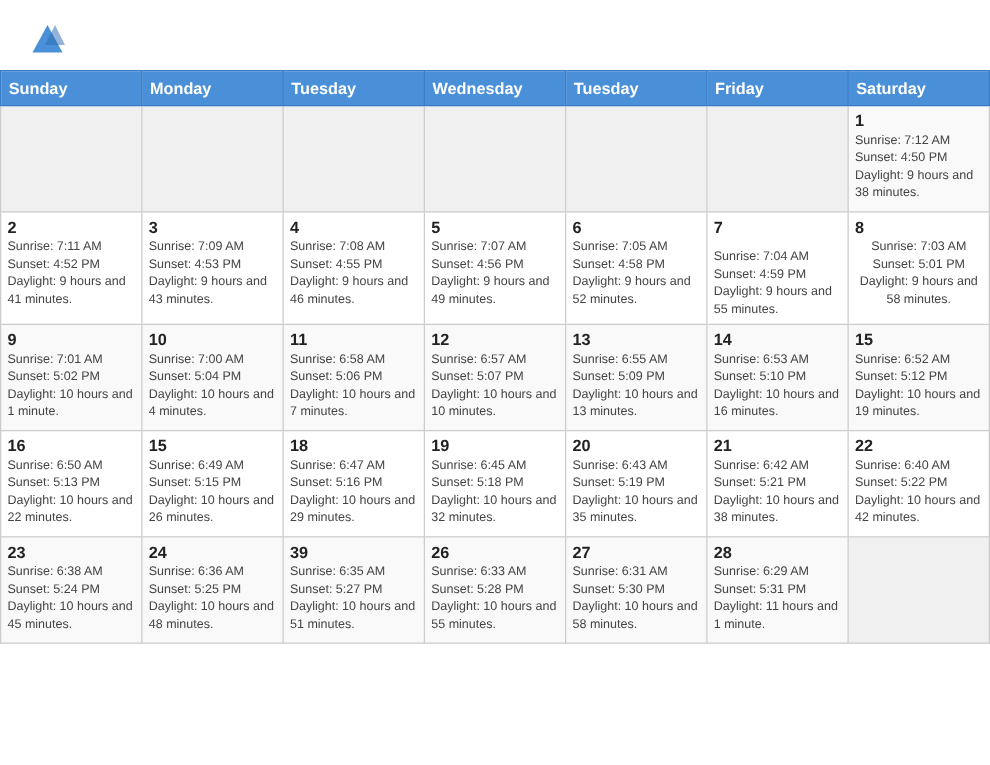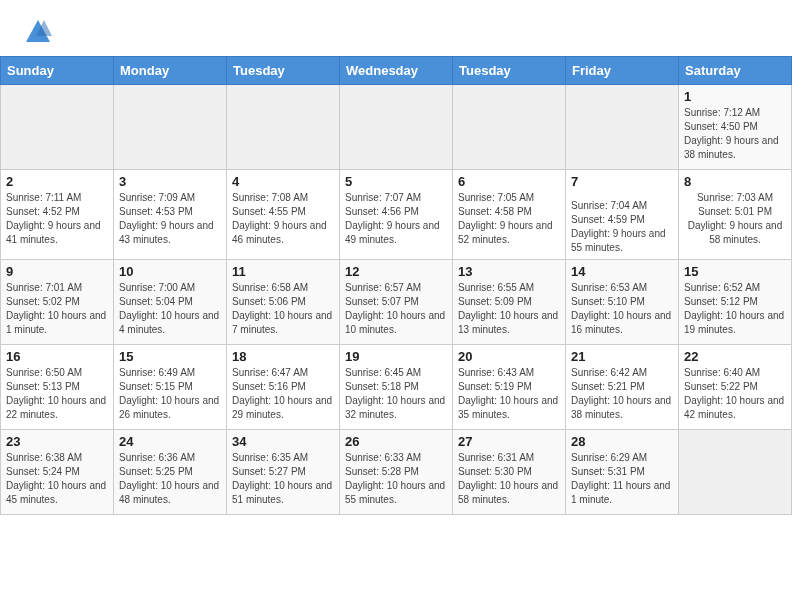--- a/index.html
+++ b/index.html
@@ -230,21 +230,21 @@
 Sunset: 5:24 PM
 Daylight: 10 hours and 45 minutes.</div>
         </td>
         <td>
           <span class="day-number">24</span>
           <div class="day-info" style="white-space: pre-line;">Sunrise: 6:36 AM
 Sunset: 5:25 PM
 Daylight: 10 hours and 48 minutes.</div>
         </td>
         <td>
-          <span class="day-number">34</span>
+          <span class="day-number">39</span>
           <div class="day-info" style="white-space: pre-line;">Sunrise: 6:35 AM
 Sunset: 5:27 PM
 Daylight: 10 hours and 51 minutes.</div>
         </td>
         <td>
           <span class="day-number">26</span>
           <div class="day-info" style="white-space: pre-line;">Sunrise: 6:33 AM
 Sunset: 5:28 PM
 Daylight: 10 hours and 55 minutes.</div>
         </td>

